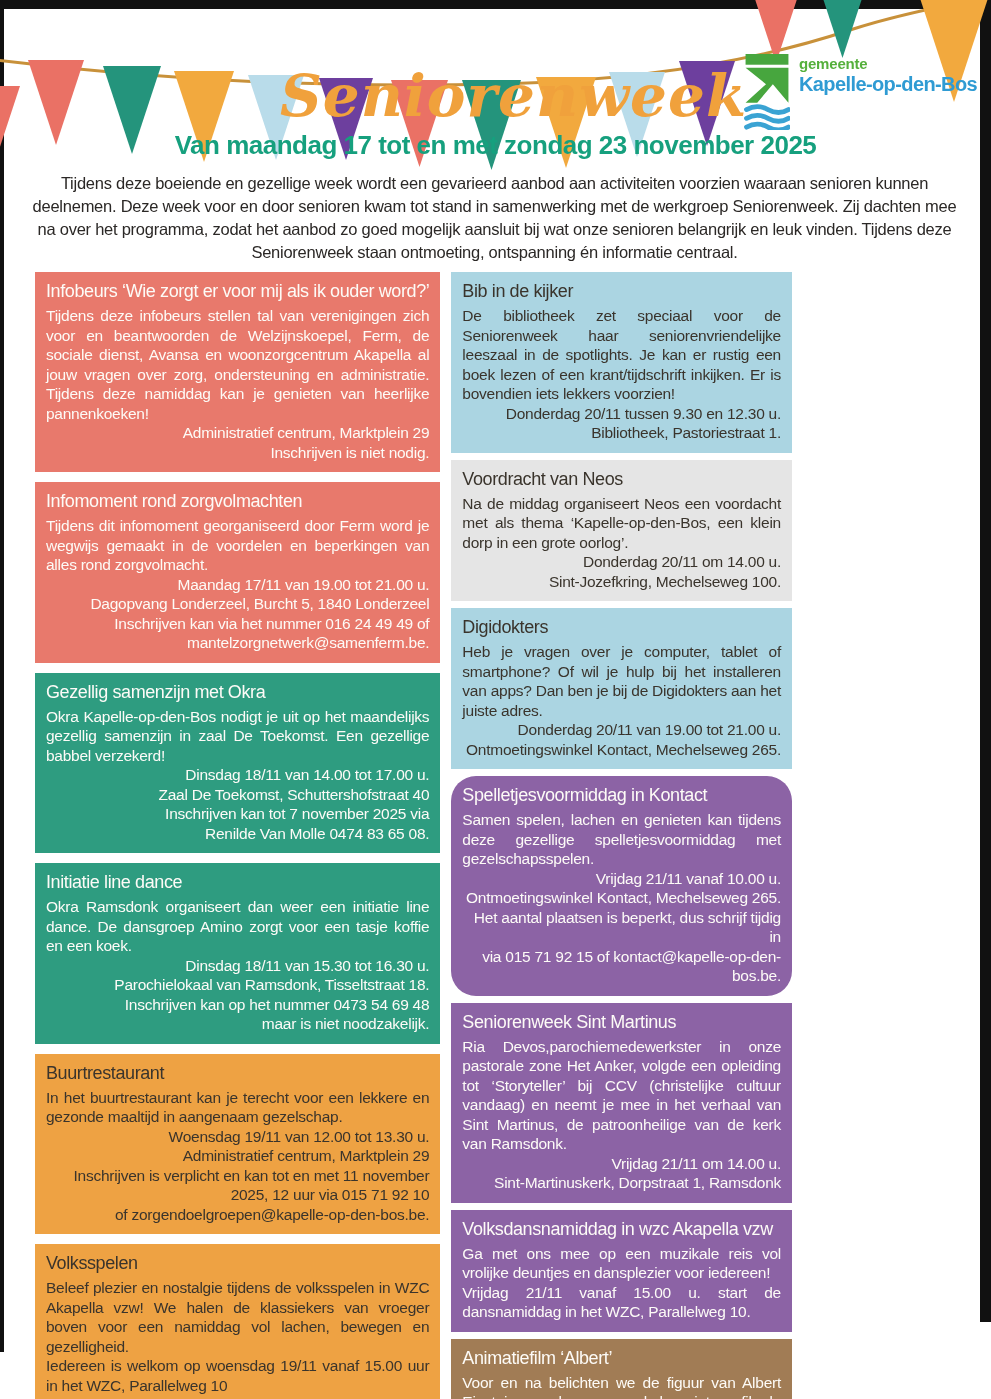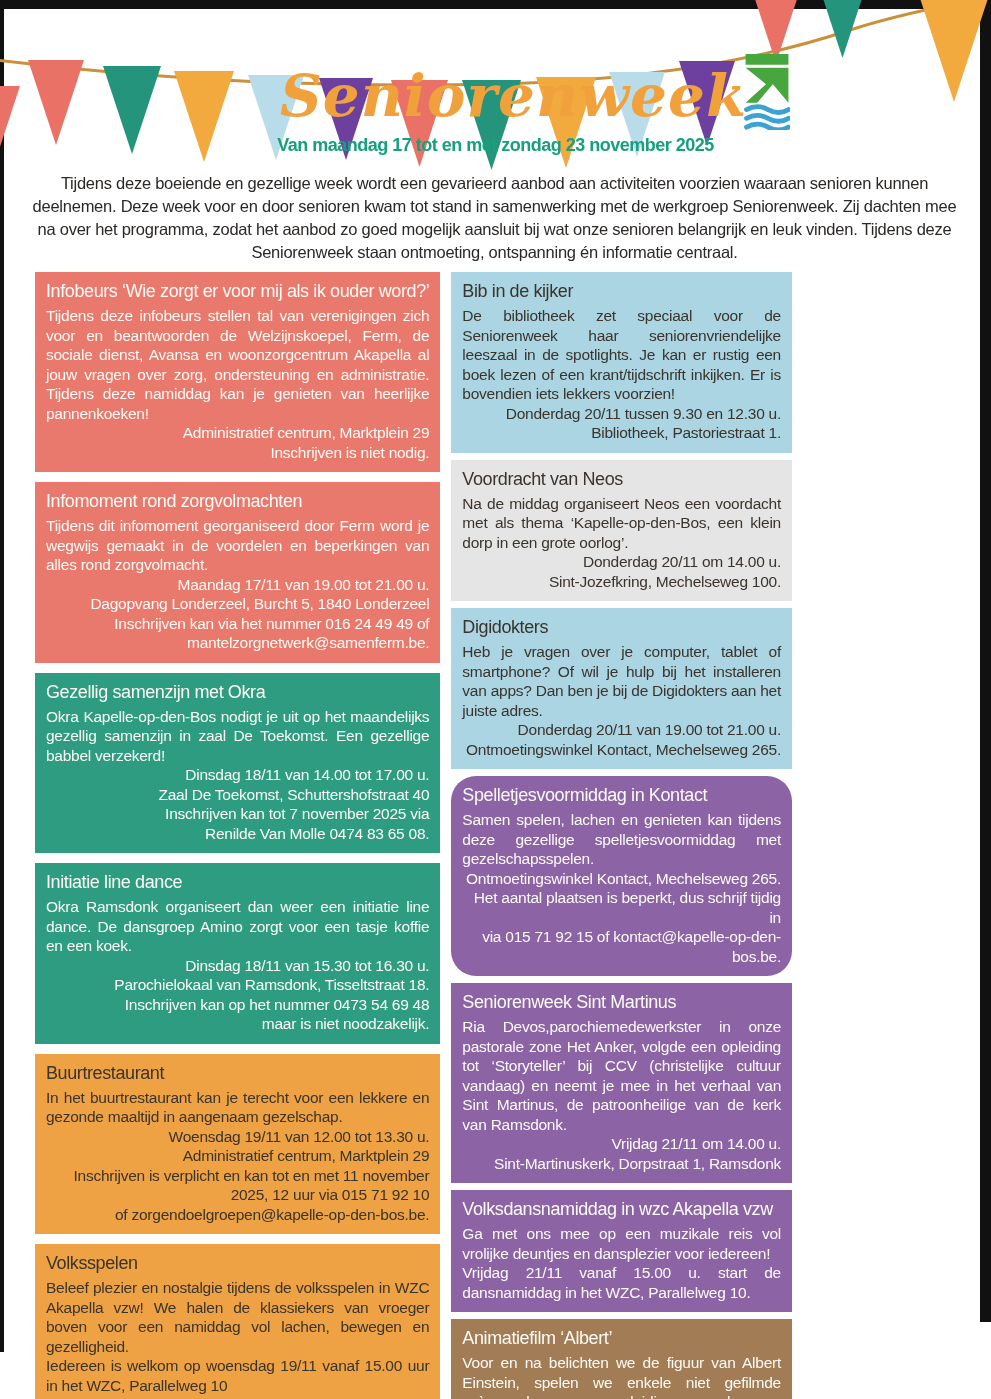--- a/index.html
+++ b/index.html
@@ -15,21 +15,21 @@
   .logo{position:absolute;left:744px;top:54px;z-index:3;display:flex;align-items:flex-start;}
   .logo-mark{width:46px;height:76px;flex:0 0 auto;}
   .logo-text{margin-left:9px;padding-top:2px;line-height:1;}
   .logo-top{font-size:15px;font-weight:bold;color:#55b03c;letter-spacing:-0.2px;}
   .logo-name{font-size:20px;font-weight:bold;color:#2f9bd3;letter-spacing:-0.6px;margin-top:3px;}
   
   .script-title{position:absolute;left:0;right:0;top:62px;z-index:2;text-align:center;
       font-family:"DejaVu Serif",serif;font-style:italic;font-weight:bold;font-size:58px;
       color:#f0a13c;letter-spacing:1px;transform:translateX(18px);}
   .subtitle{position:absolute;left:0;right:0;top:130px;z-index:3;text-align:center;
-      font-size:18px;line-height:30px;font-weight:bold;color:#16a07e;letter-spacing:-0.5px;}
+      font-size:26px;line-height:30px;font-weight:bold;color:#16a07e;letter-spacing:-0.5px;}
   .intro{position:absolute;left:28px;right:30px;top:172px;z-index:3;text-align:center;
       font-size:16.5px;line-height:23px;color:#2b2826;letter-spacing:-0.25px;}
   
   .columns{position:absolute;left:35px;top:272px;width:757px;display:flex;gap:11px;z-index:2;}
   .col{flex:1 1 0;display:flex;flex-direction:column;}
   .col-left{gap:10px;}
   .col-right{gap:7px;}
   .box{padding:8px 11px 10px 11px;color:#fdfbf7;}
   .box.dark{color:#3a342c;}
   .box-title{margin:0 0 3px 0;font-size:18px;line-height:23px;font-weight:normal;
@@ -64,20 +64,24 @@
   </svg>
 
   <div class="logo">
     <svg class="logo-mark" viewBox="0 0 46 78" xmlns="http://www.w3.org/2000/svg">
       <rect x="1" y="0" width="44" height="11" fill="#47a63e"></rect>
       <polygon points="1,14 45,14 45,50 29,31 13,50 1,50 22,31 1,14" fill="#47a63e"></polygon>
       <path d="M2 57 Q 13 51 24 57 T 45 57" fill="none" stroke="#3aa3d3" stroke-width="5" stroke-linecap="round"></path>
       <path d="M2 66 Q 13 60 24 66 T 45 66" fill="none" stroke="#3aa3d3" stroke-width="5" stroke-linecap="round"></path>
       <path d="M2 75 Q 13 69 24 75 T 45 75" fill="none" stroke="#3aa3d3" stroke-width="5" stroke-linecap="round"></path>
     </svg>
+    <div class="logo-text">
+      <div class="logo-top">gemeente</div>
+      <div class="logo-name">Kapelle-op-den-Bos</div>
+    </div>
   </div>
 
   <div class="script-title">Seniorenweek</div>
   <div class="subtitle">Van maandag 17 tot en met zondag 23 november 2025</div>
   <div class="intro">Tijdens deze boeiende en gezellige week wordt een gevarieerd aanbod aan activiteiten voorzien waaraan senioren kunnen deelnemen. Deze week voor en door senioren kwam tot stand in samenwerking met de werkgroep Seniorenweek. Zij dachten mee na over het programma, zodat het aanbod zo goed mogelijk aansluit bij wat onze senioren belangrijk en leuk vinden. Tijdens deze Seniorenweek staan ontmoeting, ontspanning én informatie centraal.</div>
 
   <div class="columns">
     <div class="col col-left" id="col-left">
         <section class="box" style="background: rgb(232, 121, 108);">
           <h2 class="box-title">Infobeurs ‘Wie zorgt er voor mij als ik ouder word?’</h2>
@@ -138,20 +142,21 @@
         </section>
         <section class="box dark" style="background: rgb(171, 213, 226);">
           <h2 class="box-title">Digidokters</h2>
           <p class="box-para">Heb je vragen over je computer, tablet of smartphone? Of wil je hulp bij het installeren van apps? Dan ben je bij de Digidokters aan het juiste adres.</p>
           <div class="box-info">Donderdag 20/11 van 19.00 tot 21.00 u.</div>
           <div class="box-info">Ontmoetingswinkel Kontact, Mechelseweg 265.</div>
         </section>
         <section class="box" style="background: rgb(140, 99, 165); border-radius: 25px;">
           <h2 class="box-title">Spelletjesvoormiddag in Kontact</h2>
           <p class="box-para">Samen spelen, lachen en genieten kan tijdens deze gezellige spelletjesvoormiddag met gezelschapsspelen.</p>
+          <div class="box-info">Vrijdag 21/11 vanaf 10.00 u.</div>
           <div class="box-info">Ontmoetingswinkel Kontact, Mechelseweg 265.</div>
           <div class="box-info">Het aantal plaatsen is beperkt, dus schrijf tijdig in</div>
           <div class="box-info">via 015 71 92 15 of kontact@kapelle-op-den-bos.be.</div>
         </section>
         <section class="box" style="background: rgb(140, 99, 165);">
           <h2 class="box-title">Seniorenweek Sint Martinus</h2>
           <p class="box-para">Ria Devos,parochiemedewerkster in onze pastorale zone Het Anker, volgde een opleiding tot ‘Storyteller’ bij CCV (christelijke cultuur vandaag) en neemt je mee in het verhaal van Sint Martinus, de patroonheilige van de kerk van Ramsdonk.</p>
           <div class="box-info">Vrijdag 21/11 om 14.00 u.</div>
           <div class="box-info">Sint-Martinuskerk, Dorpstraat 1, Ramsdonk</div>
         </section>

